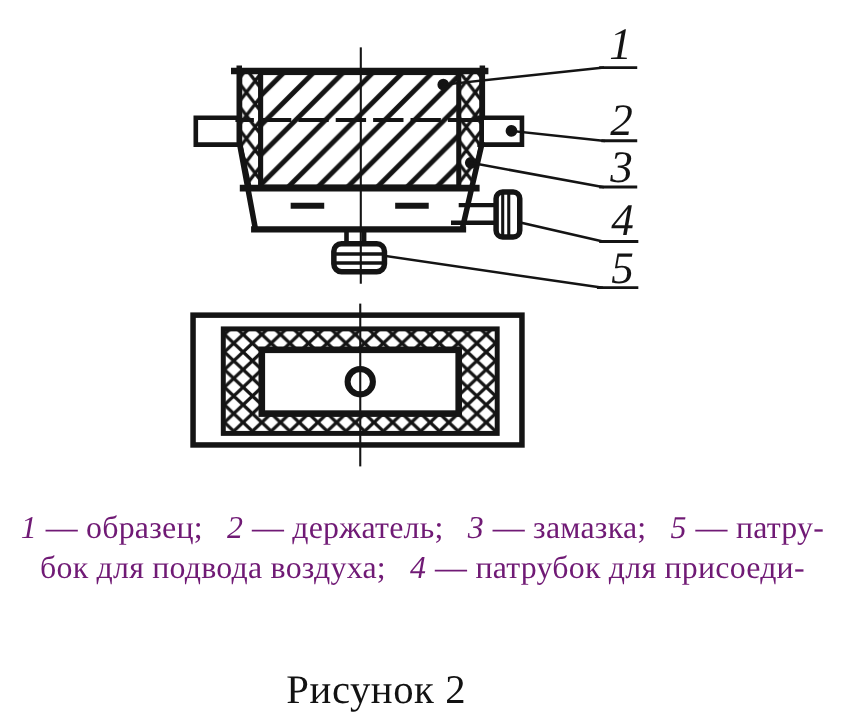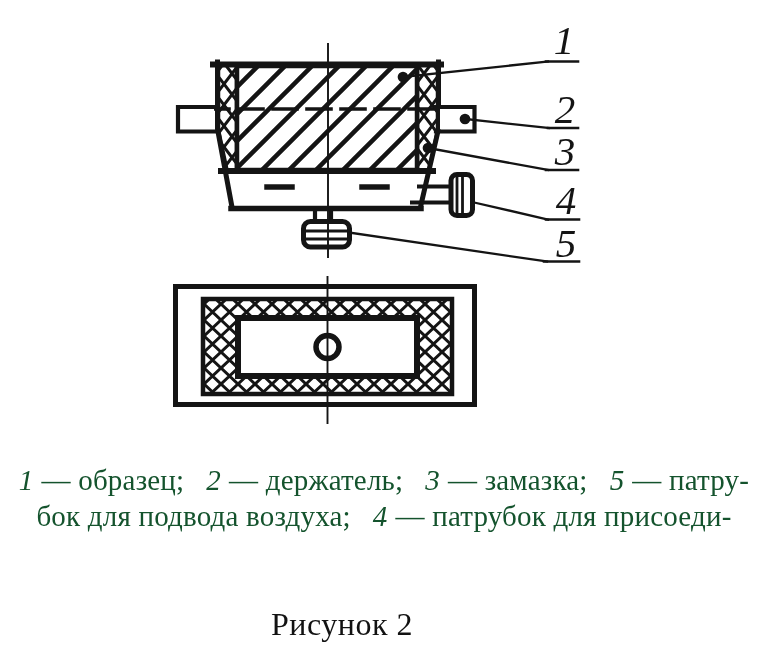--- a/index.html
+++ b/index.html
@@ -8,31 +8,31 @@
     font-family:"Liberation Serif","DejaVu Serif",serif;
     color:#121212;
   }
   .drawing-wrap{position:absolute;left:0;top:0;width:768px;height:460px;}
   svg{display:block;}
   .caption{
     position:absolute;left:0;top:462px;width:768px;
     text-align:center;
     font-size:29px;line-height:36px;
     letter-spacing:0.2px;
-    color:#14532d;
+    color:#701a75;
     white-space:nowrap;
   }
   .caption .cap-line{height:36px;}
   .caption .num{font-style:italic;margin-right:8px;}
   .caption .gap{margin-left:14px;}
   .caption .seg{margin-right:8px;}
   .caption .seg:last-child{margin-right:0;}
   .fig-label{
     position:absolute;left:0;top:606px;width:684px;
-    text-align:center;font-size:32px;color:#121212;
+    text-align:center;font-size:37px;color:#121212;
     letter-spacing:0.5px;
   }
 </style>
 </head>
 <body>
 
 <div class="drawing-wrap">
 <svg width="768" height="460" viewBox="0 0 768 460" xmlns="http://www.w3.org/2000/svg">
   <defs>
     <pattern id="hatch" width="27" height="27" patternUnits="userSpaceOnUse">

